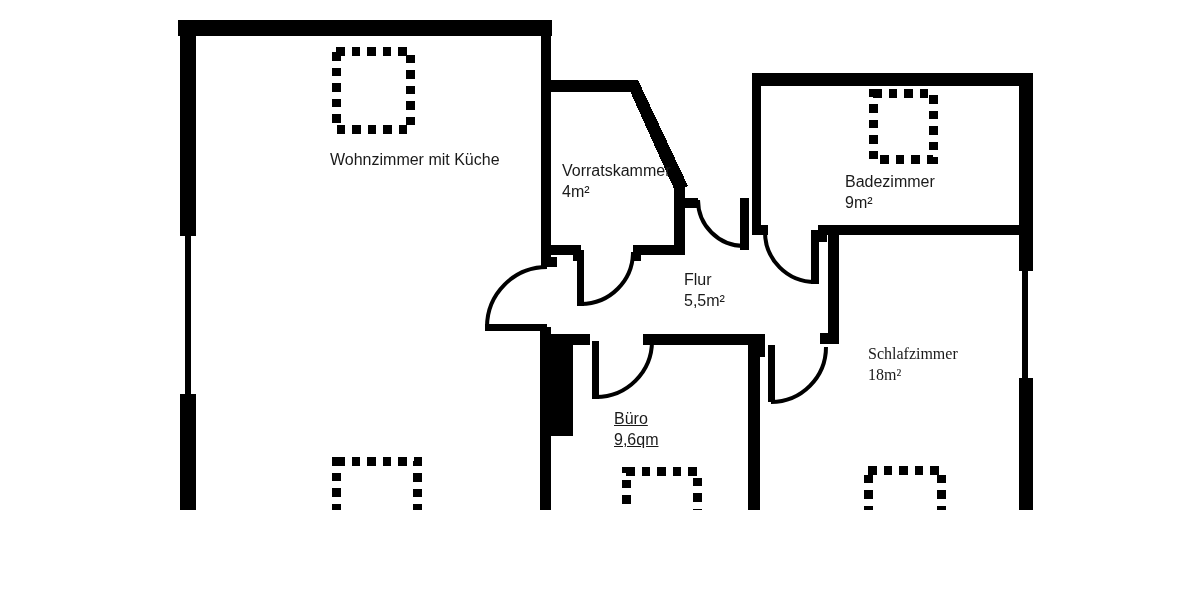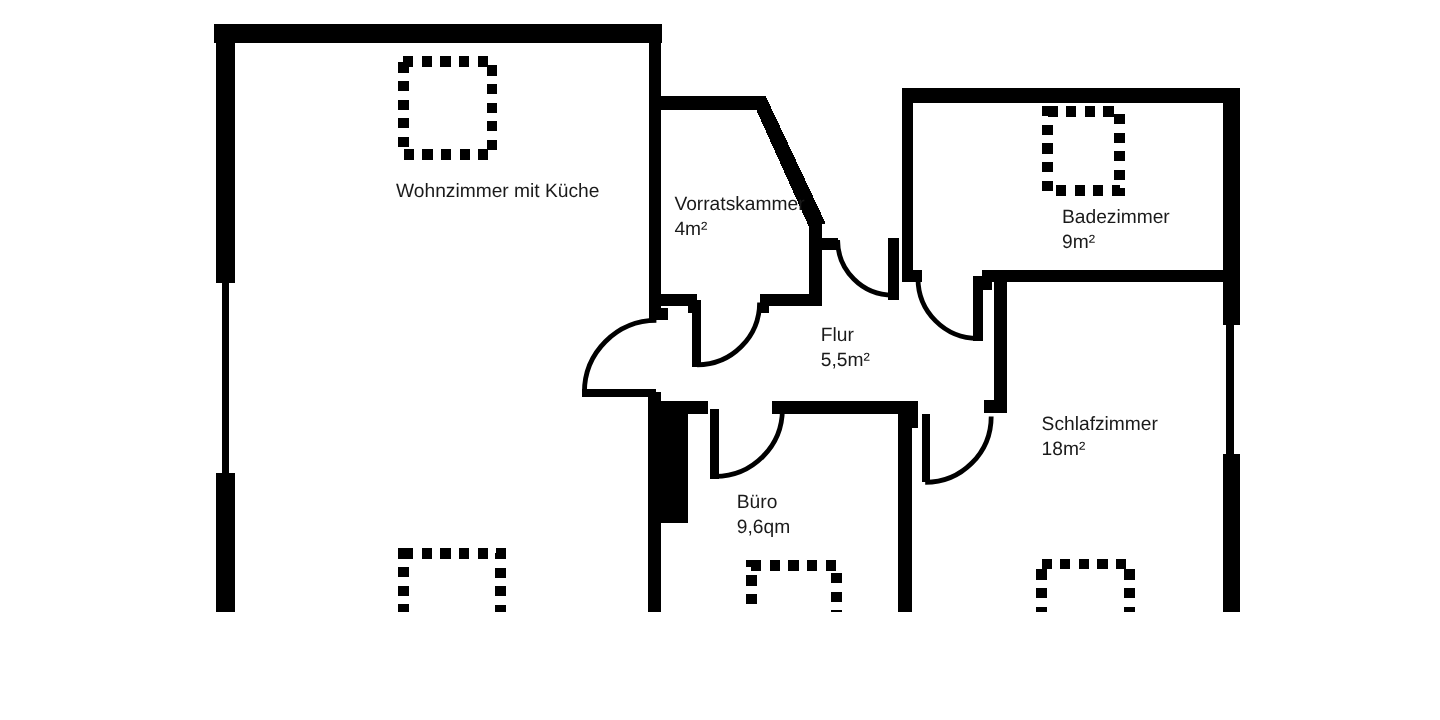--- a/index.html
+++ b/index.html
@@ -23,24 +23,24 @@
   .room-label {
     position: absolute;
     color: #1a1a1a;
     font-size: 16px;
     line-height: 21px;
     white-space: nowrap;
   }
   .room-label .line { display: block; }
   .lbl-wohnzimmer   { left: 330px; top: 149px; }
   .lbl-vorratskammer{ left: 562px; top: 160px; }
-  .lbl-badezimmer   { left: 845px; top: 171px; margin-left: 40px; }
+  .lbl-badezimmer   { left: 845px; top: 171px; }
   .lbl-flur         { left: 671px; top: 269px; margin-left: 13px; }
-  .lbl-schlafzimmer { left: 868px; top: 343px; }
-  .lbl-buero        { left: 614px; top: 408px; }
+  .lbl-schlafzimmer { left: 868px; top: 343px; font-family: Liberation Serif, serif; }
+  .lbl-buero        { left: 614px; top: 408px; text-decoration: underline; }
   .wall { fill: #000000; }
   .arc  { fill: none; stroke: #000000; stroke-width: 4; }
   .marker { fill: none; stroke: #000000; stroke-width: 9; }
 </style>
 </head>
 <body>
 
 <div id="stage">
 
   <svg id="plan-svg" width="1200" height="600" viewBox="0 0 1200 600" shape-rendering="crispEdges">

